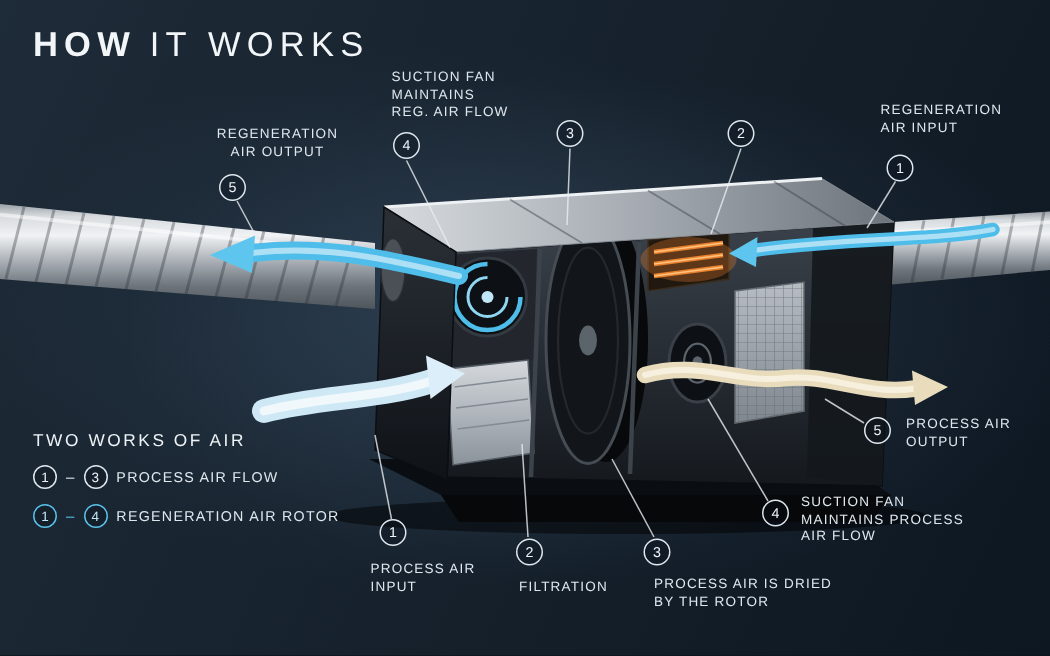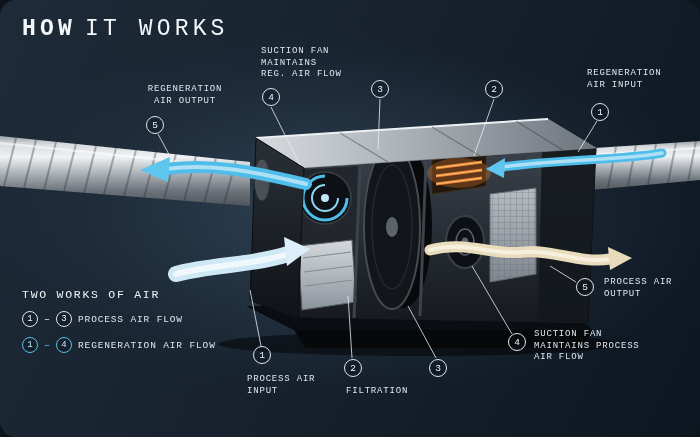--- a/index.html
+++ b/index.html
@@ -1,22 +1,21 @@
 <!DOCTYPE html>
 <html><head>
 <meta charset="utf-8">
 <style>
   html,body{margin:0;padding:0;background:#0d141c;}
   .stage{
     position:relative;width:700px;height:437px;overflow:hidden;
-    font-family:Liberation Mono, monospace;
+    font-family:Liberation Sans, sans-serif;
     background:
       radial-gradient(ellipse 430px 260px at 42% 48%, rgba(46,66,86,.55) 0%, rgba(36,52,68,0) 70%),
       linear-gradient(115deg,#1e2b38 0%,#15202b 55%,#0d1722 100%);
-    border-radius: 16px;
   }
   .title{position:absolute;left:22px;top:16px;color:#f3f6f8;font-size:23px;letter-spacing:.18em;}
   .title .b{font-weight:700}
   .title .l{font-weight:300;margin-left:.4em}
   svg{position:absolute;left:0;top:0}
   .callout-label{
     position:absolute;color:#dfe7ee;font-size:9px;line-height:11.5px;
     letter-spacing:.09em;white-space:pre-line;
   }
   .center{text-align:center}
@@ -247,20 +246,22 @@
   <div class="badge" style="left:591px;top:103px">1</div>
 
   <div class="badge" style="left:253px;top:346px">1</div>
   <div class="callout-label" style="left:247px;top:374px">PROCESS AIR
 INPUT</div>
 
   <div class="badge" style="left:344px;top:359px">2</div>
   <div class="callout-label" style="left:346px;top:386px">FILTRATION</div>
 
   <div class="badge" style="left:429px;top:359px">3</div>
+  <div class="callout-label" style="left:436px;top:384px">PROCESS AIR IS DRIED
+BY THE ROTOR</div>
 
   <div class="badge" style="left:508px;top:333px">4</div>
   <div class="callout-label" style="left:534px;top:329px">SUCTION FAN
 MAINTAINS PROCESS
 AIR FLOW</div>
 
   <div class="badge" style="left:576px;top:278px">5</div>
   <div class="callout-label" style="left:604px;top:277px">PROCESS AIR
 OUTPUT</div>
 
@@ -269,17 +270,17 @@
     <div class="legend-row">
       <span class="badge sm">1</span>
       <span class="legend-dash">–</span>
       <span class="badge sm">3</span>
       <span class="legend-label">PROCESS AIR FLOW</span>
     </div>
     <div class="legend-row">
       <span class="badge sm cyan">1</span>
       <span class="legend-dash cyan">–</span>
       <span class="badge sm cyan">4</span>
-      <span class="legend-label">REGENERATION AIR FLOW</span>
+      <span class="legend-label">REGENERATION AIR ROTOR</span>
     </div>
   </div>
 
 </div>
 
 </body></html>

